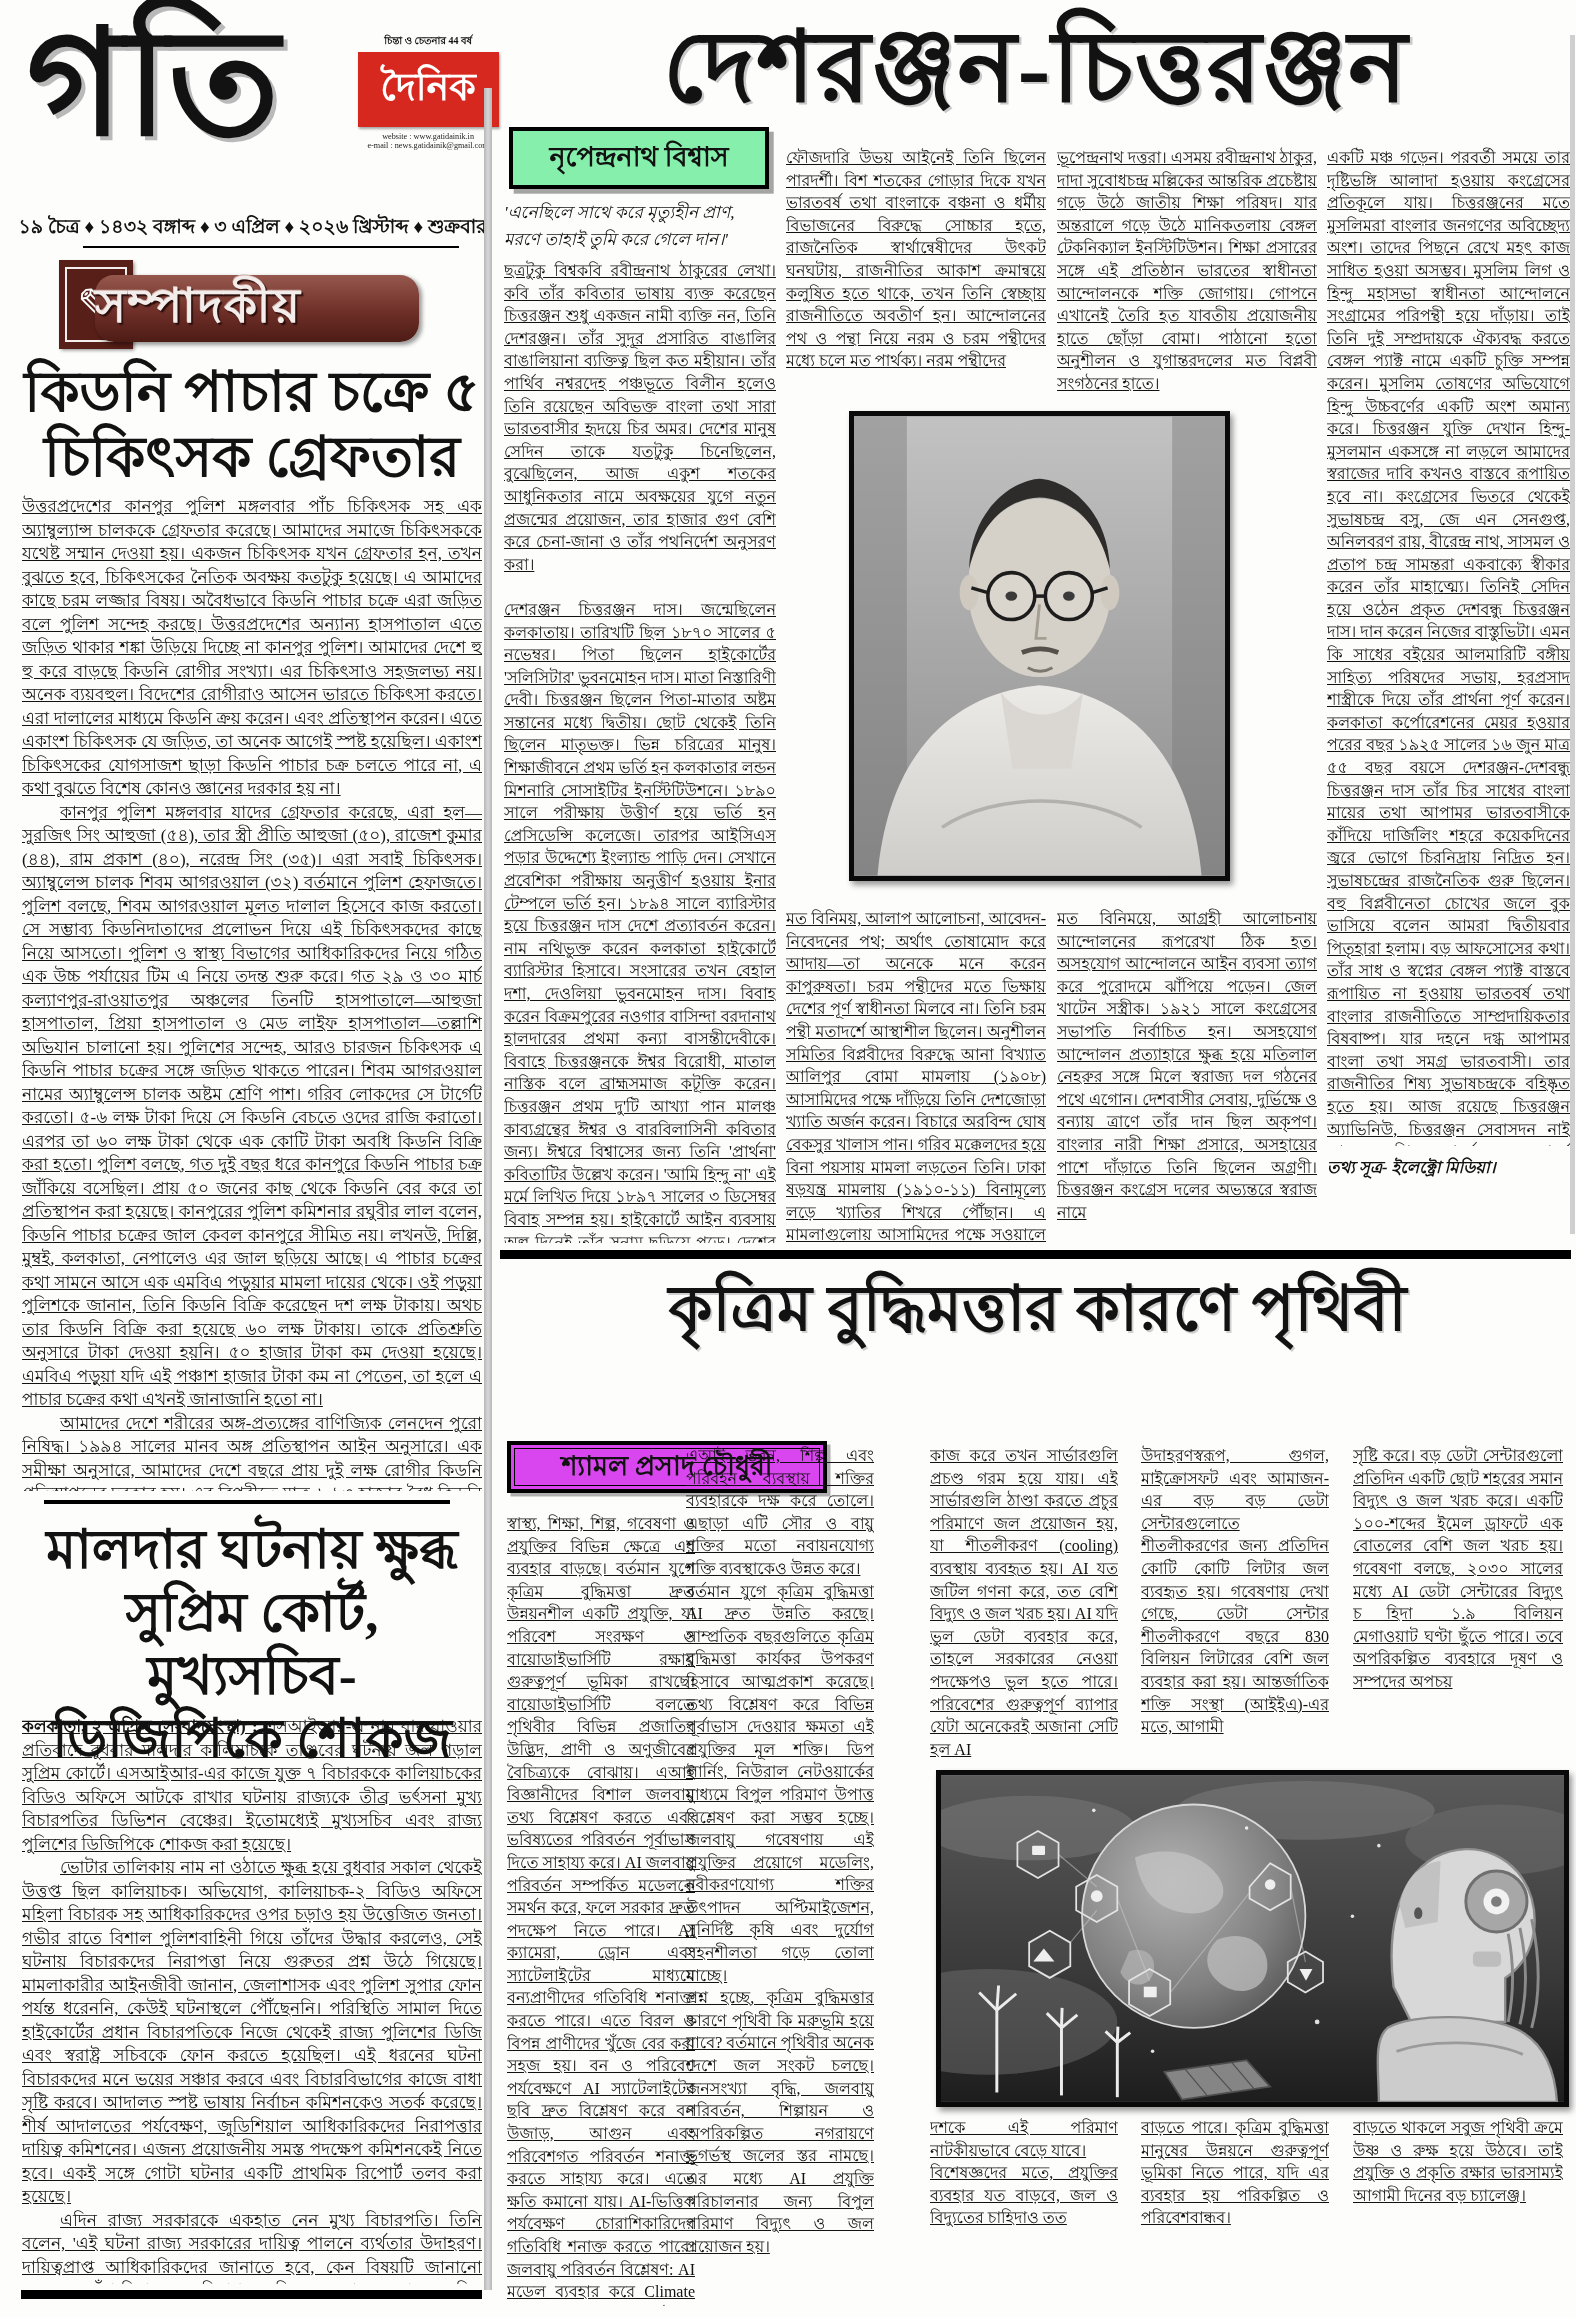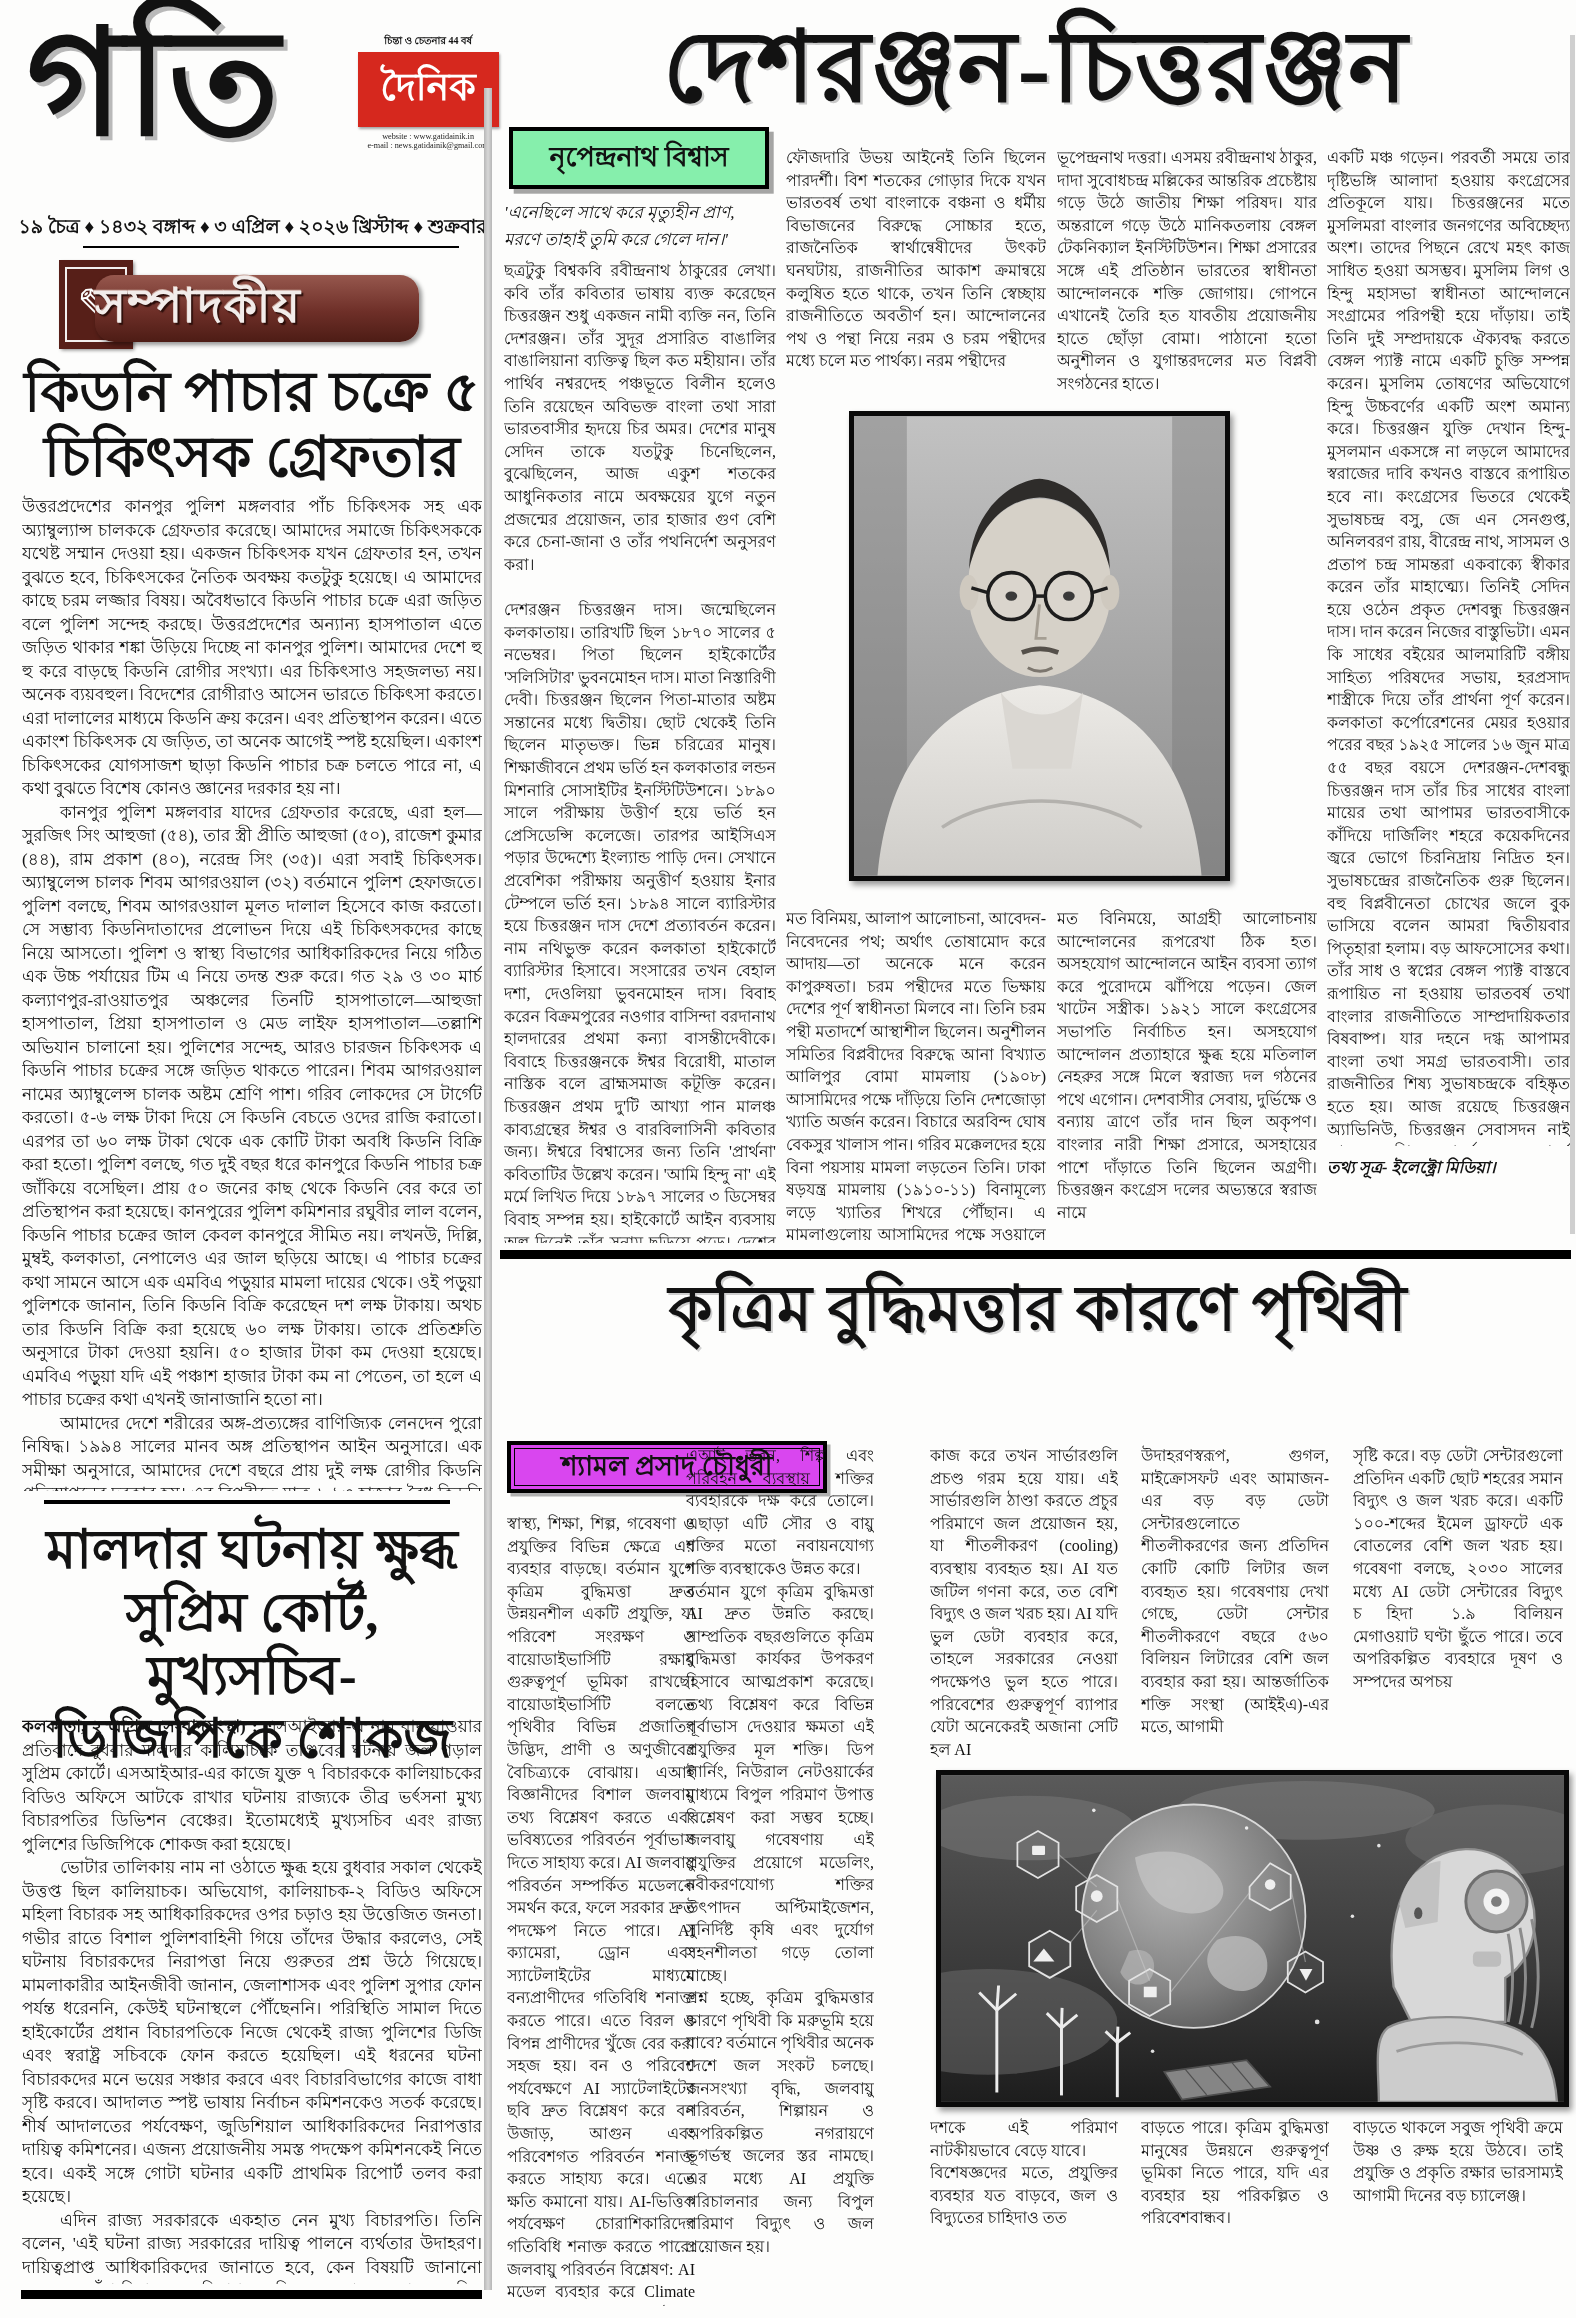--- a/index.html
+++ b/index.html
@@ -1,20 +1,20 @@
 <!DOCTYPE html>
 <html style="font-size:9.4px"><head>
 <meta charset="utf-8">
 <style>
   html,body{margin:0;padding:0;}
   body{width:1576px;height:2319px;position:relative;background:#fdfdfc;
        font-family:"Liberation Serif","DejaVu Sans",sans-serif;color:#121212;}
   .abs{position:absolute;}
   .clip{overflow:hidden;}
-  .just{text-align:justify;text-justify:inter-word;}
+  .just{text-align:justify;text-justify:inter-word;text-decoration:underline;}
   .ctr{text-align:center;}
   .pre{white-space:pre-line;}
   
   .gati-logo{font-size:148px;line-height:147px;font-weight:800;
              text-shadow:4.1px 4.1px 0 #b9b9b9;letter-spacing:2.4px;}
   .tagline{font-size:10px;font-weight:700;}
   .redbox{background:#d6281e;color:#ffffff;display:flex;align-items:center;justify-content:center;
           font-size:38px;font-weight:800;box-shadow:1.2px 1.8px 2.4px rgba(0,0,0,.35);}
   .tiny{font-size:8.2px;color:#222;}
   .edline{font-size:19px;font-weight:700;}
@@ -172,21 +172,21 @@
   <div class="byline-inner">
     <span class="byline-txt">শ্যামল প্রসাদ চৌধুরী</span>
   </div>
 </div>
 
 <div class="abs body27 just clip" style="left:507px;top:1513px;width:188px;height:793px;">স্বাস্থ্য, শিক্ষা, শিল্প, গবেষণা ও প্রযুক্তির বিভিন্ন ক্ষেত্রে এর ব্যবহার বাড়ছে। বর্তমান যুগে কৃত্রিম বুদ্ধিমত্তা দ্রুত উন্নয়নশীল একটি প্রযুক্তি, যা পরিবেশ সংরক্ষণ ও বায়োডাইভার্সিটি রক্ষায় গুরুত্বপূর্ণ ভূমিকা রাখছে। বায়োডাইভার্সিটি বলতে পৃথিবীর বিভিন্ন প্রজাতির উদ্ভিদ, প্রাণী ও অণুজীবের বৈচিত্র্যকে বোঝায়। এআই বিজ্ঞানীদের বিশাল জলবায়ু তথ্য বিশ্লেষণ করতে এবং ভবিষ্যতের পরিবর্তন পূর্বাভাস দিতে সাহায্য করে। AI জলবায়ু পরিবর্তন সম্পর্কিত মডেলকে সমর্থন করে, ফলে সরকার দ্রুত পদক্ষেপ নিতে পারে। AI ক্যামেরা, ড্রোন এবং স্যাটেলাইটের মাধ্যমে বন্যপ্রাণীদের গতিবিধি শনাক্ত করতে পারে। এতে বিরল ও বিপন্ন প্রাণীদের খুঁজে বের করা সহজ হয়। বন ও পরিবেশ পর্যবেক্ষণে AI স্যাটেলাইটের ছবি দ্রুত বিশ্লেষণ করে বন উজাড়, আগুন এবং পরিবেশগত পরিবর্তন শনাক্ত করতে সাহায্য করে। এতে ক্ষতি কমানো যায়। AI-ভিত্তিক পর্যবেক্ষণ চোরাশিকারিদের গতিবিধি শনাক্ত করতে পারে। জলবায়ু পরিবর্তন বিশ্লেষণ: AI মডেল ব্যবহার করে Climate Change-এর প্রভাব পূর্বাভাস করা যায়, যা পরিবেশ রক্ষার কৌশল নির্ধারণে সহায়ক। AI-এর নিখুঁত কৃষি (precision farming)-এ সেচের জল, সার ও কীটনাশকের সঠিক ব্যবহার নিশ্চিত হয়।</div>
 <div class="abs body27 just clip pre" style="left:686px;top:1445px;width:188px;height:863px;">এআই ভবন, শিল্প এবং পরিবহন ব্যবস্থায় শক্তির ব্যবহারকে দক্ষ করে তোলে। এছাড়া এটি সৌর ও বায়ু শক্তির মতো নবায়নযোগ্য শক্তি ব্যবস্থাকেও উন্নত করে।
 বর্তমান যুগে কৃত্রিম বুদ্ধিমত্তা AI দ্রুত উন্নতি করছে। সাম্প্রতিক বছরগুলিতে কৃত্রিম বুদ্ধিমত্তা কার্যকর উপকরণ হিসাবে আত্মপ্রকাশ করেছে। তথ্য বিশ্লেষণ করে বিভিন্ন পূর্বাভাস দেওয়ার ক্ষমতা এই প্রযুক্তির মূল শক্তি। ডিপ লার্নিং, নিউরাল নেটওয়ার্কের মাধ্যমে বিপুল পরিমাণ উপাত্ত বিশ্লেষণ করা সম্ভব হচ্ছে। জলবায়ু গবেষণায় এই প্রযুক্তির প্রয়োগে মডেলিং, নবীকরণযোগ্য শক্তির উৎপাদন অপ্টিমাইজেশন, সুনির্দিষ্ট কৃষি এবং দুর্যোগ সহনশীলতা গড়ে তোলা যাচ্ছে।
 প্রশ্ন হচ্ছে, কৃত্রিম বুদ্ধিমত্তার কারণে পৃথিবী কি মরুভূমি হয়ে যাবে? বর্তমানে পৃথিবীর অনেক দেশে জল সংকট চলছে। জনসংখ্যা বৃদ্ধি, জলবায়ু পরিবর্তন, শিল্পায়ন ও অপরিকল্পিত নগরায়ণে ভূগর্ভস্থ জলের স্তর নামছে। এর মধ্যে AI প্রযুক্তি পরিচালনার জন্য বিপুল পরিমাণ বিদ্যুৎ ও জল প্রয়োজন হয়।</div>
 <div class="abs body27 just clip" style="left:930px;top:1445px;width:188px;height:317px;">কাজ করে তখন সার্ভারগুলি প্রচণ্ড গরম হয়ে যায়। এই সার্ভারগুলি ঠাণ্ডা করতে প্রচুর পরিমাণে জল প্রয়োজন হয়, যা শীতলীকরণ (cooling) ব্যবস্থায় ব্যবহৃত হয়। AI যত জটিল গণনা করে, তত বেশি বিদ্যুৎ ও জল খরচ হয়। AI যদি ভুল ডেটা ব্যবহার করে, তাহলে সরকারের নেওয়া পদক্ষেপও ভুল হতে পারে। পরিবেশের গুরুত্বপূর্ণ ব্যাপার যেটা অনেকেরই অজানা সেটি হল AI</div>
-<div class="abs body27 just clip" style="left:1141px;top:1445px;width:188px;height:317px;">উদাহরণস্বরূপ, গুগল, মাইক্রোসফট এবং আমাজন-এর বড় বড় ডেটা সেন্টারগুলোতে শীতলীকরণের জন্য প্রতিদিন কোটি কোটি লিটার জল ব্যবহৃত হয়। গবেষণায় দেখা গেছে, ডেটা সেন্টার শীতলীকরণে বছরে ৫৬০ বিলিয়ন লিটারের বেশি জল ব্যবহার করা হয়। আন্তর্জাতিক শক্তি সংস্থা (আইইএ)-এর মতে, আগামী</div>
+<div class="abs body27 just clip" style="left:1141px;top:1445px;width:188px;height:317px;">উদাহরণস্বরূপ, গুগল, মাইক্রোসফট এবং আমাজন-এর বড় বড় ডেটা সেন্টারগুলোতে শীতলীকরণের জন্য প্রতিদিন কোটি কোটি লিটার জল ব্যবহৃত হয়। গবেষণায় দেখা গেছে, ডেটা সেন্টার শীতলীকরণে বছরে 830 বিলিয়ন লিটারের বেশি জল ব্যবহার করা হয়। আন্তর্জাতিক শক্তি সংস্থা (আইইএ)-এর মতে, আগামী</div>
 <div class="abs body27 just clip" style="left:1353px;top:1445px;width:210px;height:317px;">সৃষ্টি করে। বড় ডেটা সেন্টারগুলো প্রতিদিন একটি ছোট শহরের সমান বিদ্যুৎ ও জল খরচ করে। একটি ১০০-শব্দের ইমেল ড্রাফটে এক বোতলের বেশি জল খরচ হয়। গবেষণা বলছে, ২০৩০ সালের মধ্যে AI ডেটা সেন্টারের বিদ্যুৎ চ�াহিদা ১.৯ বিলিয়ন মেগাওয়াট ঘণ্টা ছুঁতে পারে। তবে অপরিকল্পিত ব্যবহারে দূষণ ও সম্পদের অপচয়</div>
 <div class="abs body27 just clip pre" style="left:930px;top:2117px;width:188px;height:190px;">দশকে  এই পরিমাণ নাটকীয়ভাবে বেড়ে যাবে।
 বিশেষজ্ঞদের মতে, প্রযুক্তির ব্যবহার যত বাড়বে, জল ও বিদ্যুতের চাহিদাও তত</div>
 <div class="abs body27 just clip" style="left:1141px;top:2117px;width:188px;height:190px;">বাড়তে পারে। কৃত্রিম বুদ্ধিমত্তা মানুষের উন্নয়নে গুরুত্বপূর্ণ ভূমিকা নিতে পারে, যদি এর ব্যবহার হয় পরিকল্পিত ও পরিবেশবান্ধব।</div>
 <div class="abs body27 just clip" style="left:1353px;top:2117px;width:210px;height:190px;">বাড়তে থাকলে সবুজ পৃথিবী ক্রমে উষ্ণ ও রুক্ষ হয়ে উঠবে। তাই প্রযুক্তি ও প্রকৃতি রক্ষার ভারসাম্যই আগামী দিনের বড় চ্যালেঞ্জ।</div>
 
 <div class="abs photo-frame" style="left:936px;top:1770px;width:623px;height:327px;">
   <svg width="623" height="327" viewBox="0 0 1060 556">
     <defs>
       <linearGradient id="sky" x1="0" y1="0" x2="0" y2="1">

